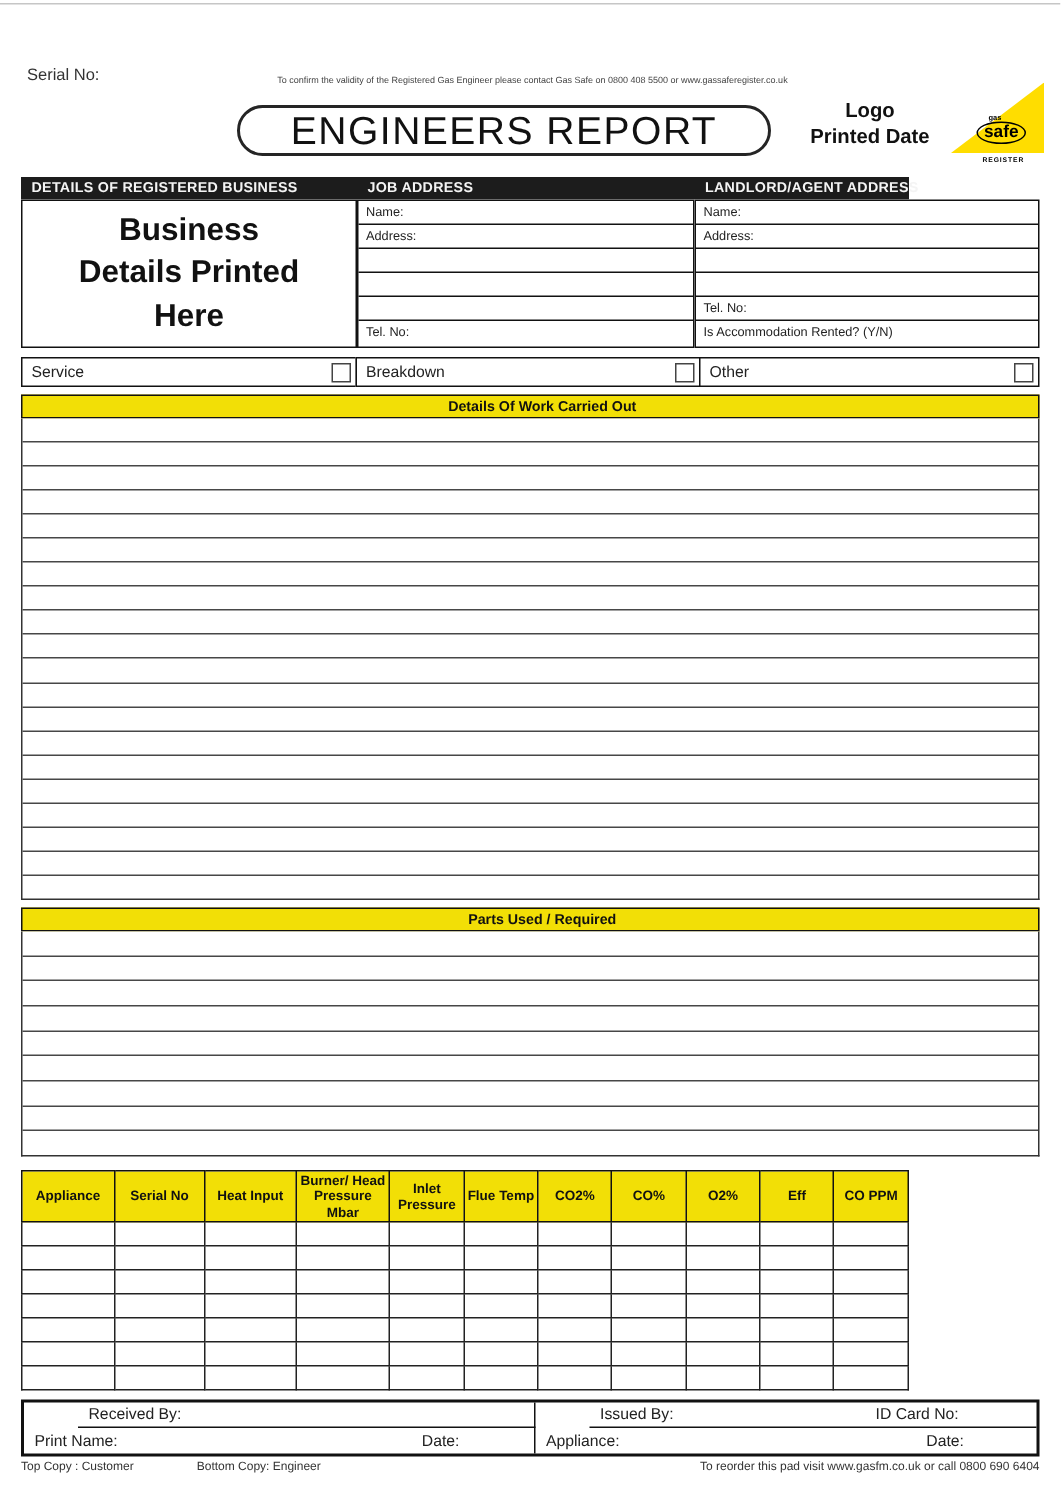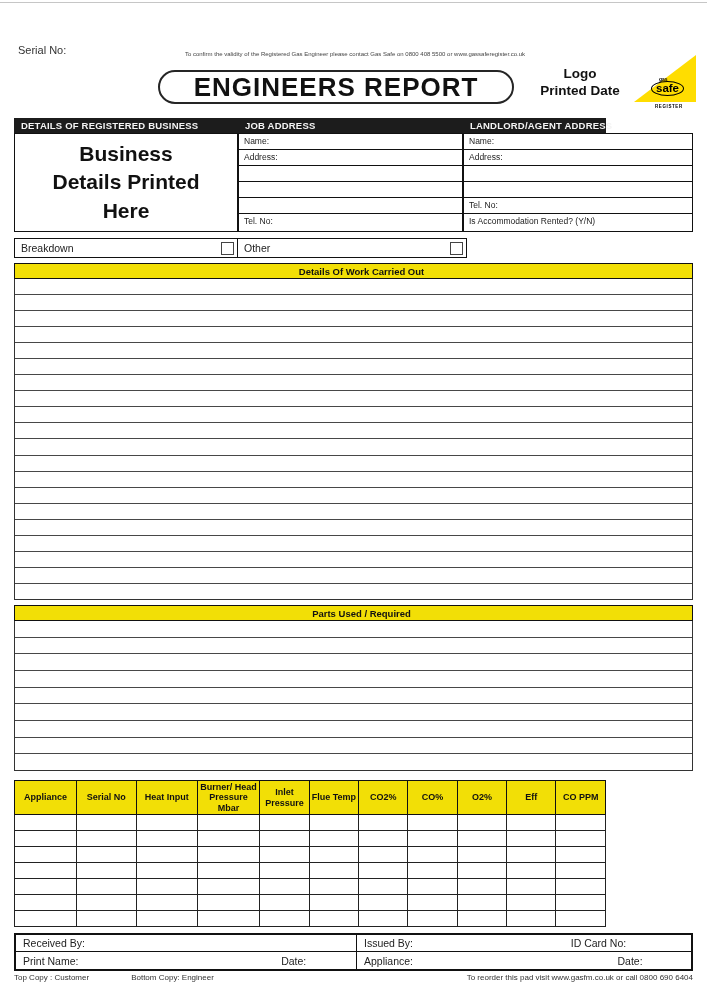--- a/index.html
+++ b/index.html
@@ -11,21 +11,21 @@
   }
   .hairline-top { position:absolute; top:2px; left:0; width:707px; height:1px; background:#c6c6c6; }
 
   
   .serial { position:absolute; top:44px; left:18px; font-size:11px; color:#333; }
   .validity-note { position:absolute; top:51px; left:170px; width:370px; text-align:center;
                    font-size:6px; color:#444; white-space:nowrap; }
   .title-box { position:absolute; top:70px; left:158px; width:356px; height:34px;
                border:2.5px solid #252525; border-radius:17px;
                display:flex; align-items:center; justify-content:center; }
-  .title-box span { font-size:26px; font-weight:bold; letter-spacing:1px; color:#111; }
+  .title-box span { font-size:26px; font-weight:normal; letter-spacing:1px; color:#111; }
   .logo-placeholder { position:absolute; top:66px; left:528px; width:104px; text-align:center;
                       font-size:13.5px; font-weight:bold; line-height:1.25; white-space:pre-line; color:#111; }
   .gas-safe { position:absolute; top:55px; left:632px; width:66px; height:58px; }
   .gs-tri { position:absolute; top:0; left:2px; width:62px; height:47px;
             clip-path:polygon(100% 0, 0 100%, 100% 100%);
             background:var(--gsyellow,#ffdd00); }
   .gs-gas { position:absolute; top:21px; left:27px; font-size:5px; font-weight:bold; color:#000; }
   .gs-safe { position:absolute; top:26px; left:19px; font-size:11.5px; font-weight:bold; color:#000;
              border:1.5px solid #000; border-radius:50%; padding:0 4px 1px 4px; line-height:1.05; }
   .gs-register { position:absolute; top:49px; left:23px; font-size:4.5px; font-weight:bold;
@@ -76,21 +76,21 @@
   .appliance th { background:var(--yellow,#f2df06); border:1.6px solid #111;
                   font-size:9px; font-weight:bold; color:#111; height:34px;
                   line-height:1.15; padding:1px 2px; text-align:center; vertical-align:middle; }
   .appliance td { border:1px solid #222; height:16px; background:#fff; }
 
   
   .signoff { position:absolute; top:933px; left:14px; width:679px; height:38px;
              border:2px solid #111; display:grid;
              grid-template-columns:341px 1fr; grid-template-rows:1fr 1fr; background:#fff; }
   .so-cell { position:relative; }
-  .so-cell.r0 { border-bottom:1.3px solid #111; }
+  .so-cell.r0 { border-bottom:1.3px solid #111;margin-left:36px; }
   .so-cell.cl { border-right:1.6px solid #111; }
   .so-label { position:absolute; top:50%; transform:translateY(-50%); font-size:10.5px; color:#222;
               white-space:nowrap; }
   .so-main { left:7px; }
   .so-idcard { left:64%; }
   .so-date { left:78%; }
 
   
   .footer { position:absolute; top:973px; left:14px; width:679px; display:flex;
             align-items:baseline; font-size:8px; color:#333; }
@@ -139,20 +139,24 @@
     <div class="addr-row">Name:</div>
     <div class="addr-row">Address:</div>
     <div class="addr-row"></div>
     <div class="addr-row"></div>
     <div class="addr-row">Tel. No:</div>
     <div class="addr-row">Is Accommodation Rented? (Y/N)</div>
   </div>
 </div>
 
 <div class="jobtype">
+  <div class="jt-cell">
+    <span class="jt-label">Service</span>
+    <span class="jt-box"></span>
+  </div>
   <div class="jt-cell">
     <span class="jt-label">Breakdown</span>
     <span class="jt-box"></span>
   </div>
   <div class="jt-cell">
     <span class="jt-label">Other</span>
     <span class="jt-box"></span>
   </div>
 </div>
 

